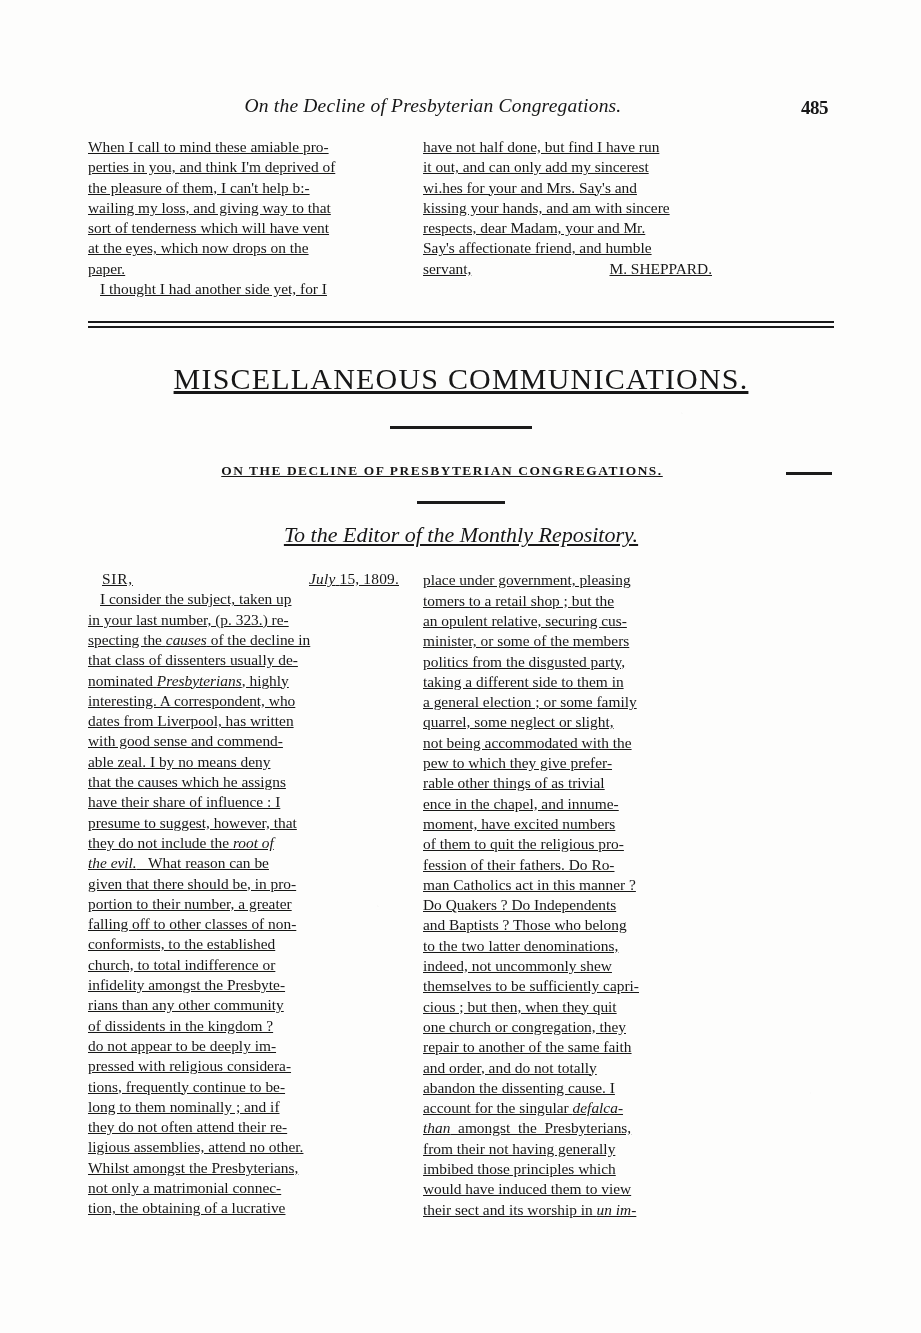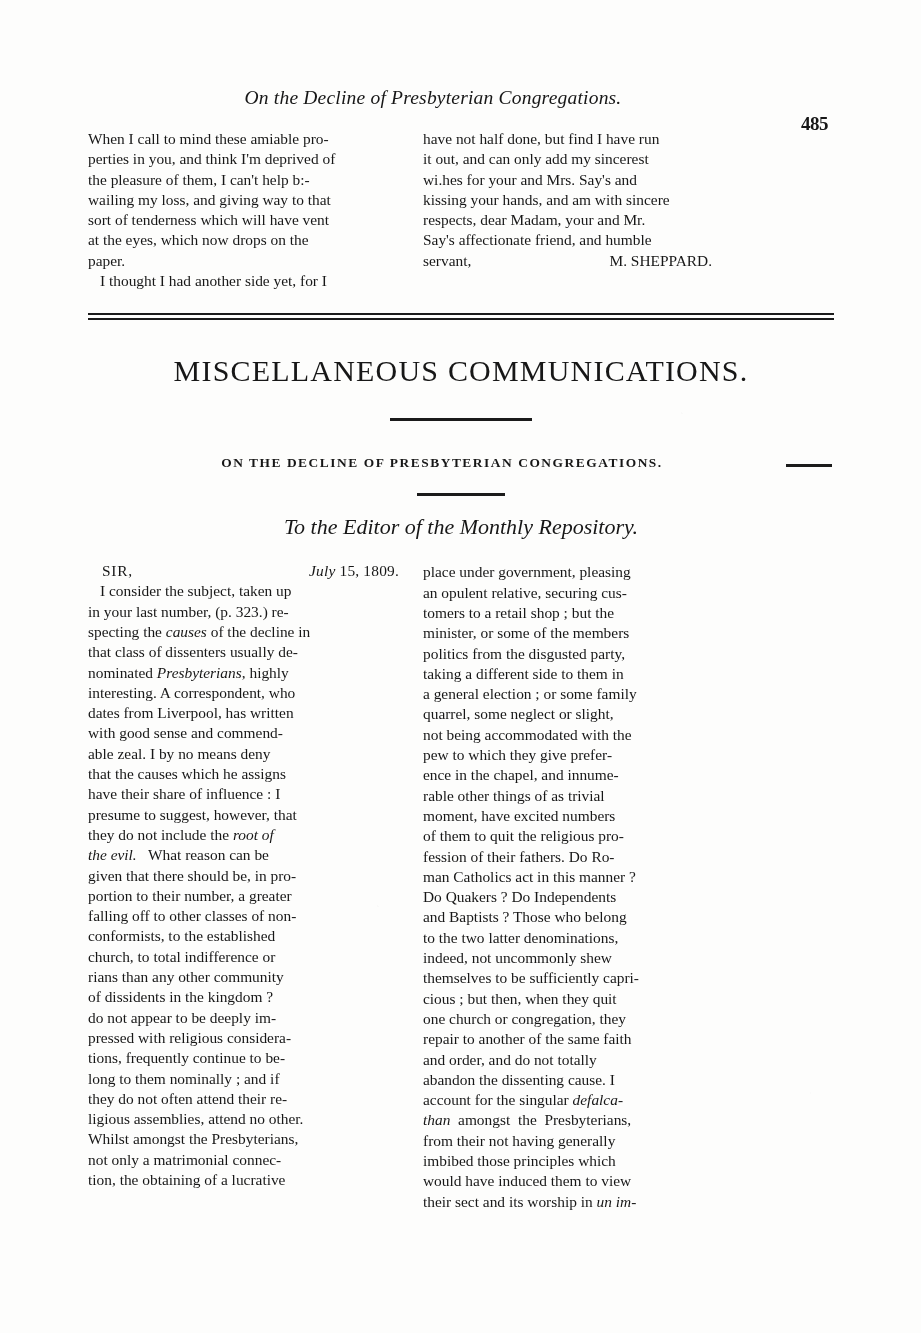--- a/index.html
+++ b/index.html
@@ -24,22 +24,23 @@
       radial-gradient(circle at 18% 12%, rgba(0,0,0,0.018) 0 1px, transparent 1px),
       radial-gradient(circle at 74% 31%, rgba(0,0,0,0.015) 0 1px, transparent 1px),
       radial-gradient(circle at 41% 68%, rgba(0,0,0,0.015) 0 1px, transparent 1px),
       radial-gradient(circle at 88% 82%, rgba(0,0,0,0.013) 0 1px, transparent 1px),
       #fdfdfc;
   }
 
   .sheet-inner {
     position: absolute;
     left: 88px;
-    top: 87px;
+    top: 95px;
     width: 746px;
+    text-decoration: underline;
   }
 
   
   .running-head {
     position: relative;
     height: 34px;
     margin-bottom: 6px;
   }
   .rh-title {
     position: absolute;
@@ -53,21 +54,20 @@
     padding-right: 56px;
     white-space: nowrap;
   }
   .rh-page {
     position: absolute;
     right: 6px;
     top: 2px;
     font-size: 19px;
     font-weight: bold;
     letter-spacing: -0.5px;
-    margin-top: 24px;
   }
 
   
   .cols {
     display: flex;
     gap: 24px;
     margin-top: 8px;
   }
   .col {
     width: 311px;
@@ -257,48 +257,49 @@
           <span class="ln">that the causes which he assigns</span>
           <span class="ln">have their share of influence : I</span>
           <span class="ln">presume to suggest, however, that</span>
           <span class="ln">they do not include the <i class="it">root of</i></span>
           <span class="ln"><i class="it">the evil.</i>&nbsp;&nbsp; What reason can be</span>
           <span class="ln">given that there should be, in pro-</span>
           <span class="ln">portion to their number, a greater</span>
           <span class="ln">falling off to other classes of non-</span>
           <span class="ln">conformists,  to  the  established</span>
           <span class="ln">church,  to  total  indifference or</span>
+          <span class="ln">infidelity amongst the Presbyte-</span>
           <span class="ln">rians than any other community</span>
           <span class="ln">of  dissidents  in  the  kingdom ?</span>
           <span class="ln">do not  appear  to  be  deeply im-</span>
           <span class="ln">pressed with religious considera-</span>
           <span class="ln">tions, frequently  continue  to be-</span>
           <span class="ln">long to them nominally ; and if</span>
           <span class="ln">they do not often attend their re-</span>
           <span class="ln">ligious assemblies, attend no other.</span>
           <span class="ln">Whilst amongst the Presbyterians,</span>
           <span class="ln">not only  a  matrimonial  connec-</span>
           <span class="ln">tion, the obtaining of  a lucrative</span>
         </div>
       </div>
 
       <div class="col">
         <div class="bodytext">
           <span class="ln">place under government, pleasing</span>
+          <span class="ln">tomers to a  retail  shop ;  but the</span>
           <span class="ln">an opulent relative, securing cus-</span>
-          <span class="ln">tomers to a  retail  shop ;  but the</span>
           <span class="ln">minister, or some of the members</span>
           <span class="ln">politics from the disgusted party,</span>
           <span class="ln">taking a different side to them in</span>
           <span class="ln">a general election ; or some family</span>
           <span class="ln">quarrel,  some  neglect or slight,</span>
           <span class="ln">not being accommodated with the</span>
           <span class="ln">pew to  which they  give prefer-</span>
+          <span class="ln">rable  other things  of  as  trivial</span>
           <span class="ln">ence in the chapel, and innume-</span>
-          <span class="ln">rable  other things  of  as  trivial</span>
           <span class="ln">moment,  have  excited  numbers</span>
           <span class="ln">of them to quit the religious pro-</span>
           <span class="ln">fession of their fathers.   Do Ro-</span>
           <span class="ln">man Catholics act in this manner ?</span>
           <span class="ln">Do Quakers ?  Do Independents</span>
           <span class="ln">and Baptists ?  Those who belong</span>
           <span class="ln">to the two latter denominations,</span>
           <span class="ln">indeed,  not  uncommonly  shew</span>
           <span class="ln">themselves to be sufficiently capri-</span>
           <span class="ln">cious ; but then,  when they quit</span>

